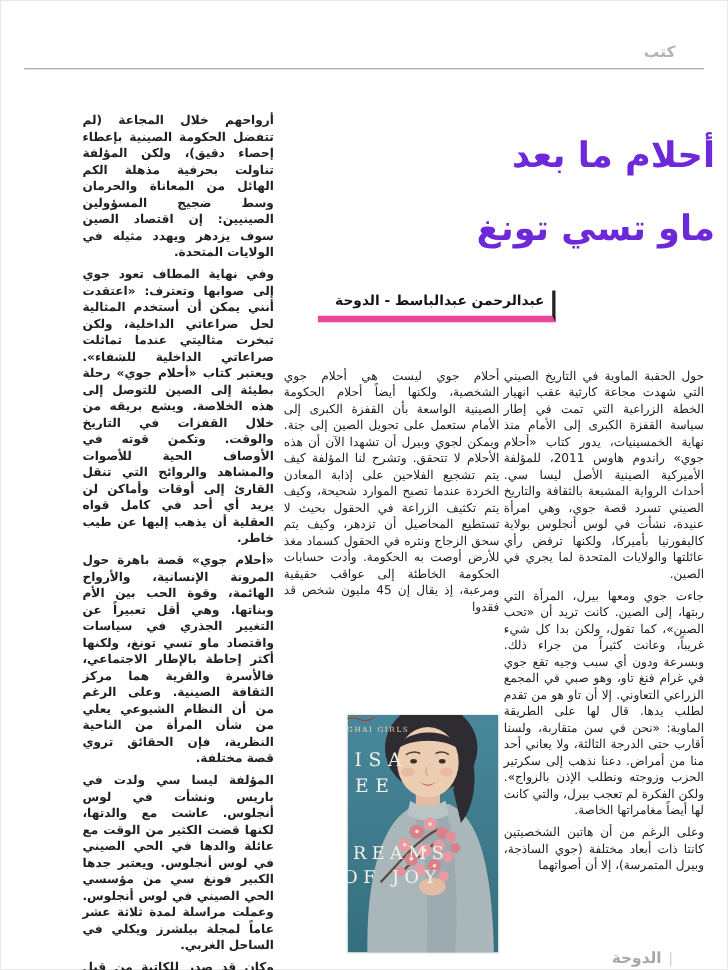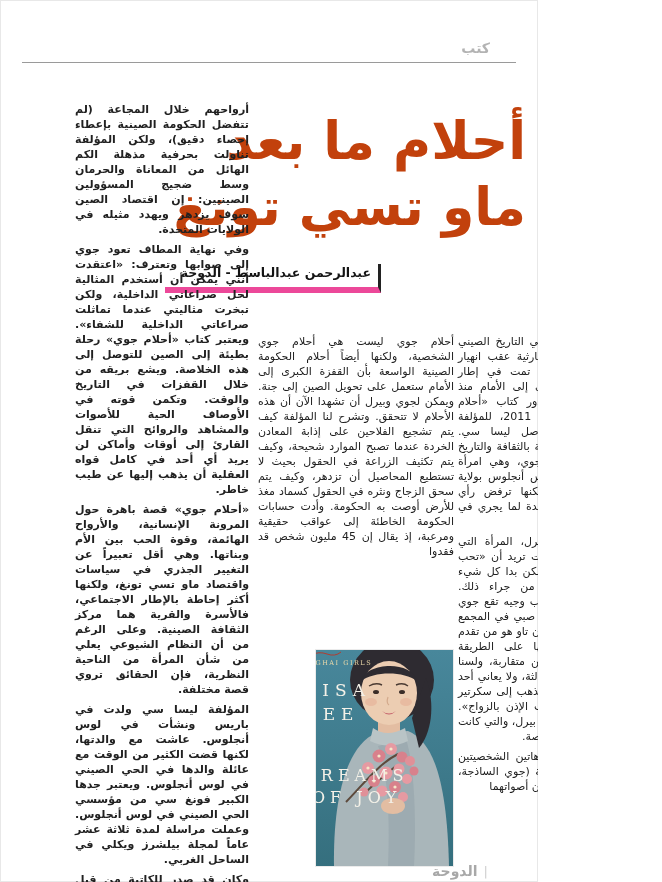--- a/index.html
+++ b/index.html
@@ -1,31 +1,31 @@
 <!DOCTYPE html>
 <html lang="ar"><head>
 <meta charset="utf-8">
 <style>
   html, body { margin:0; padding:0; background:#ffffff; }
   .page {
-    position:relative; width:538px; height:882px; background:#ffffff;
+    position:relative; width:662px; height:882px; background:#ffffff;
     overflow:hidden; font-family:"DejaVu Sans", sans-serif;
     box-shadow: inset 0 0 0 1px #e8e8e8;
   }
   .section-label {
     position:absolute; top:40px; right:48px;
     color:#b3b3b3; font-size:14px; font-weight:bold; letter-spacing:1px;
     direction:rtl;
   }
   .header-rule {
     position:absolute; top:62px; left:22px; right:22px; height:1px; background:#9a9a9a;
   }
   .title {
     position:absolute; top:108px; right:12px; text-align:right; direction:rtl;
-    color:#c2410c; font-size:52px; font-weight:bold; line-height:66px;
+    color:#6d28d9; font-size:32px; font-weight:bold; line-height:66px;
   }
   .byline {
     position:absolute; top:264px; right:157px; direction:rtl;
     font-size:12.5px; font-weight:bold; color:#141414;
     border-right:3px solid #222; border-bottom:6px solid #ec4899;
     padding:1px 7px 7px 16px;
   }
   .col {
     position:absolute; direction:rtl; text-align:justify;
     font-size:11px; line-height:15px; color:#212121;

